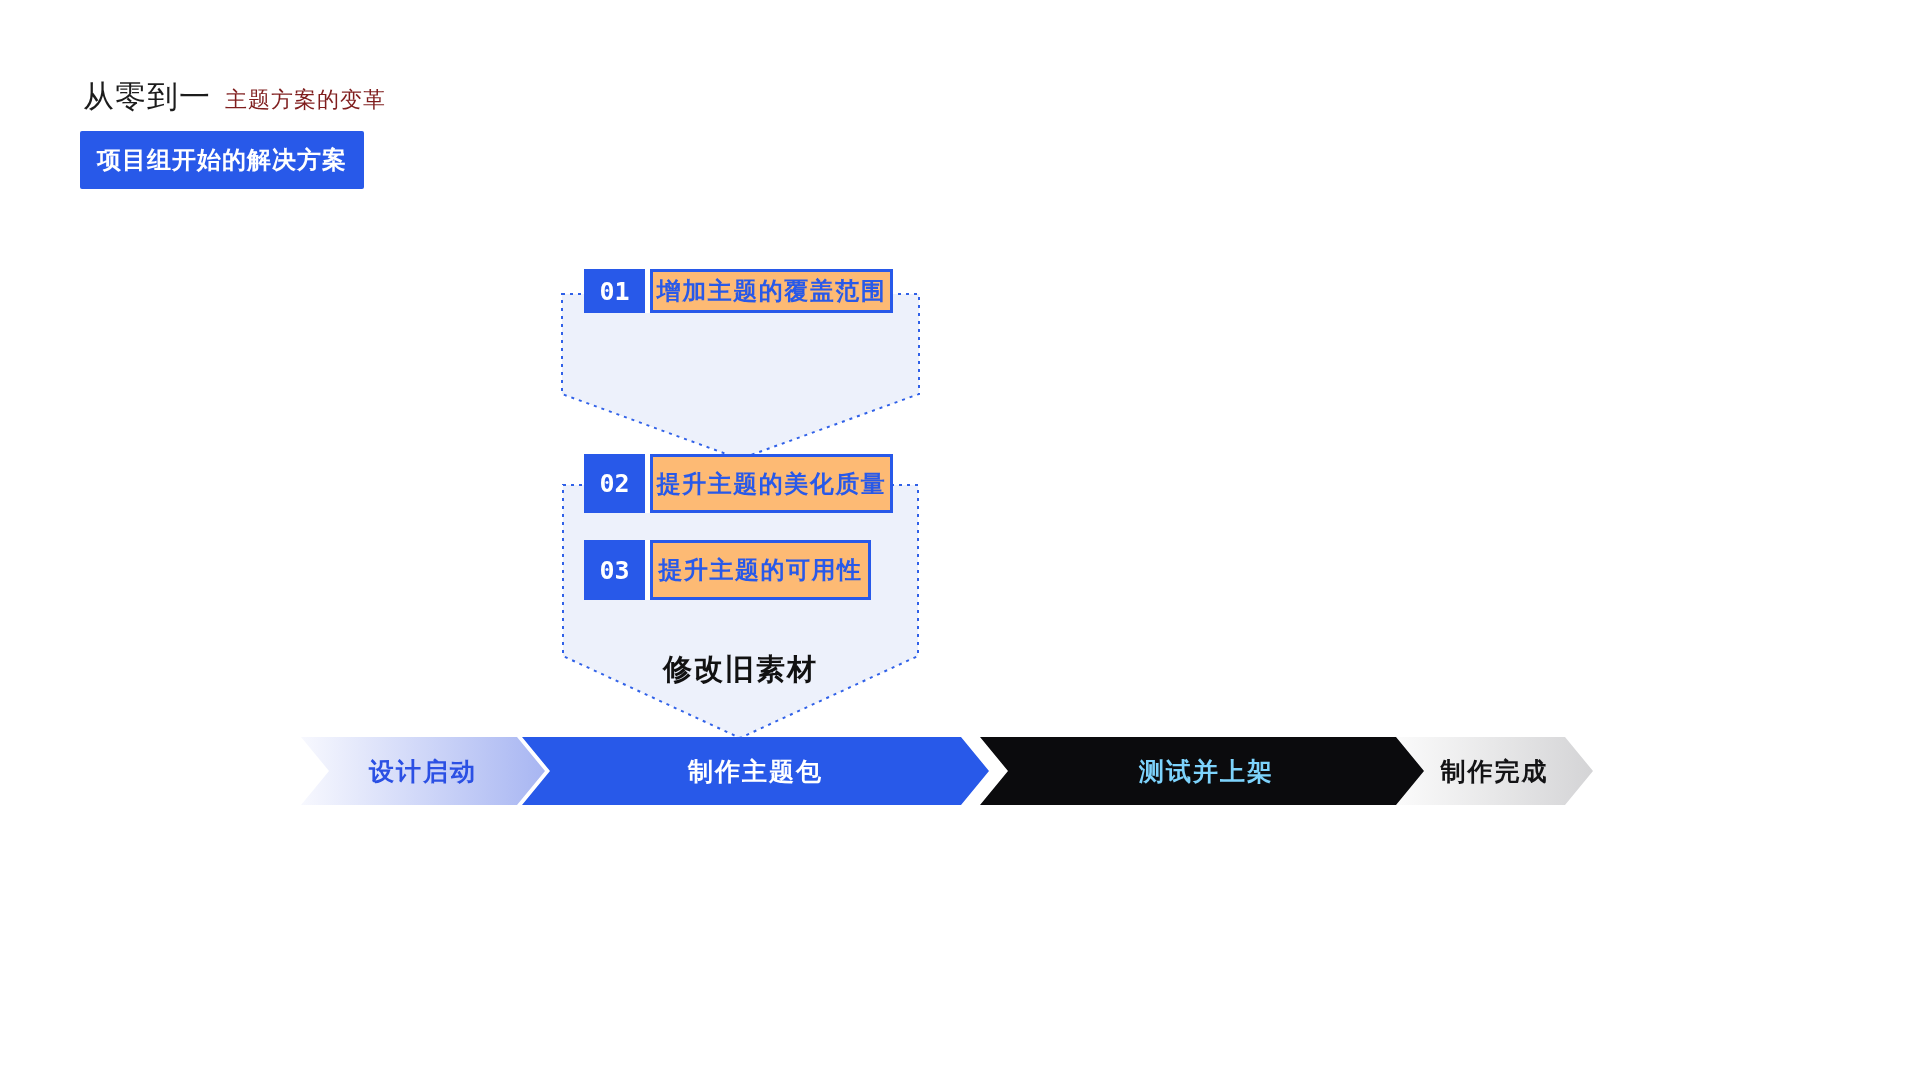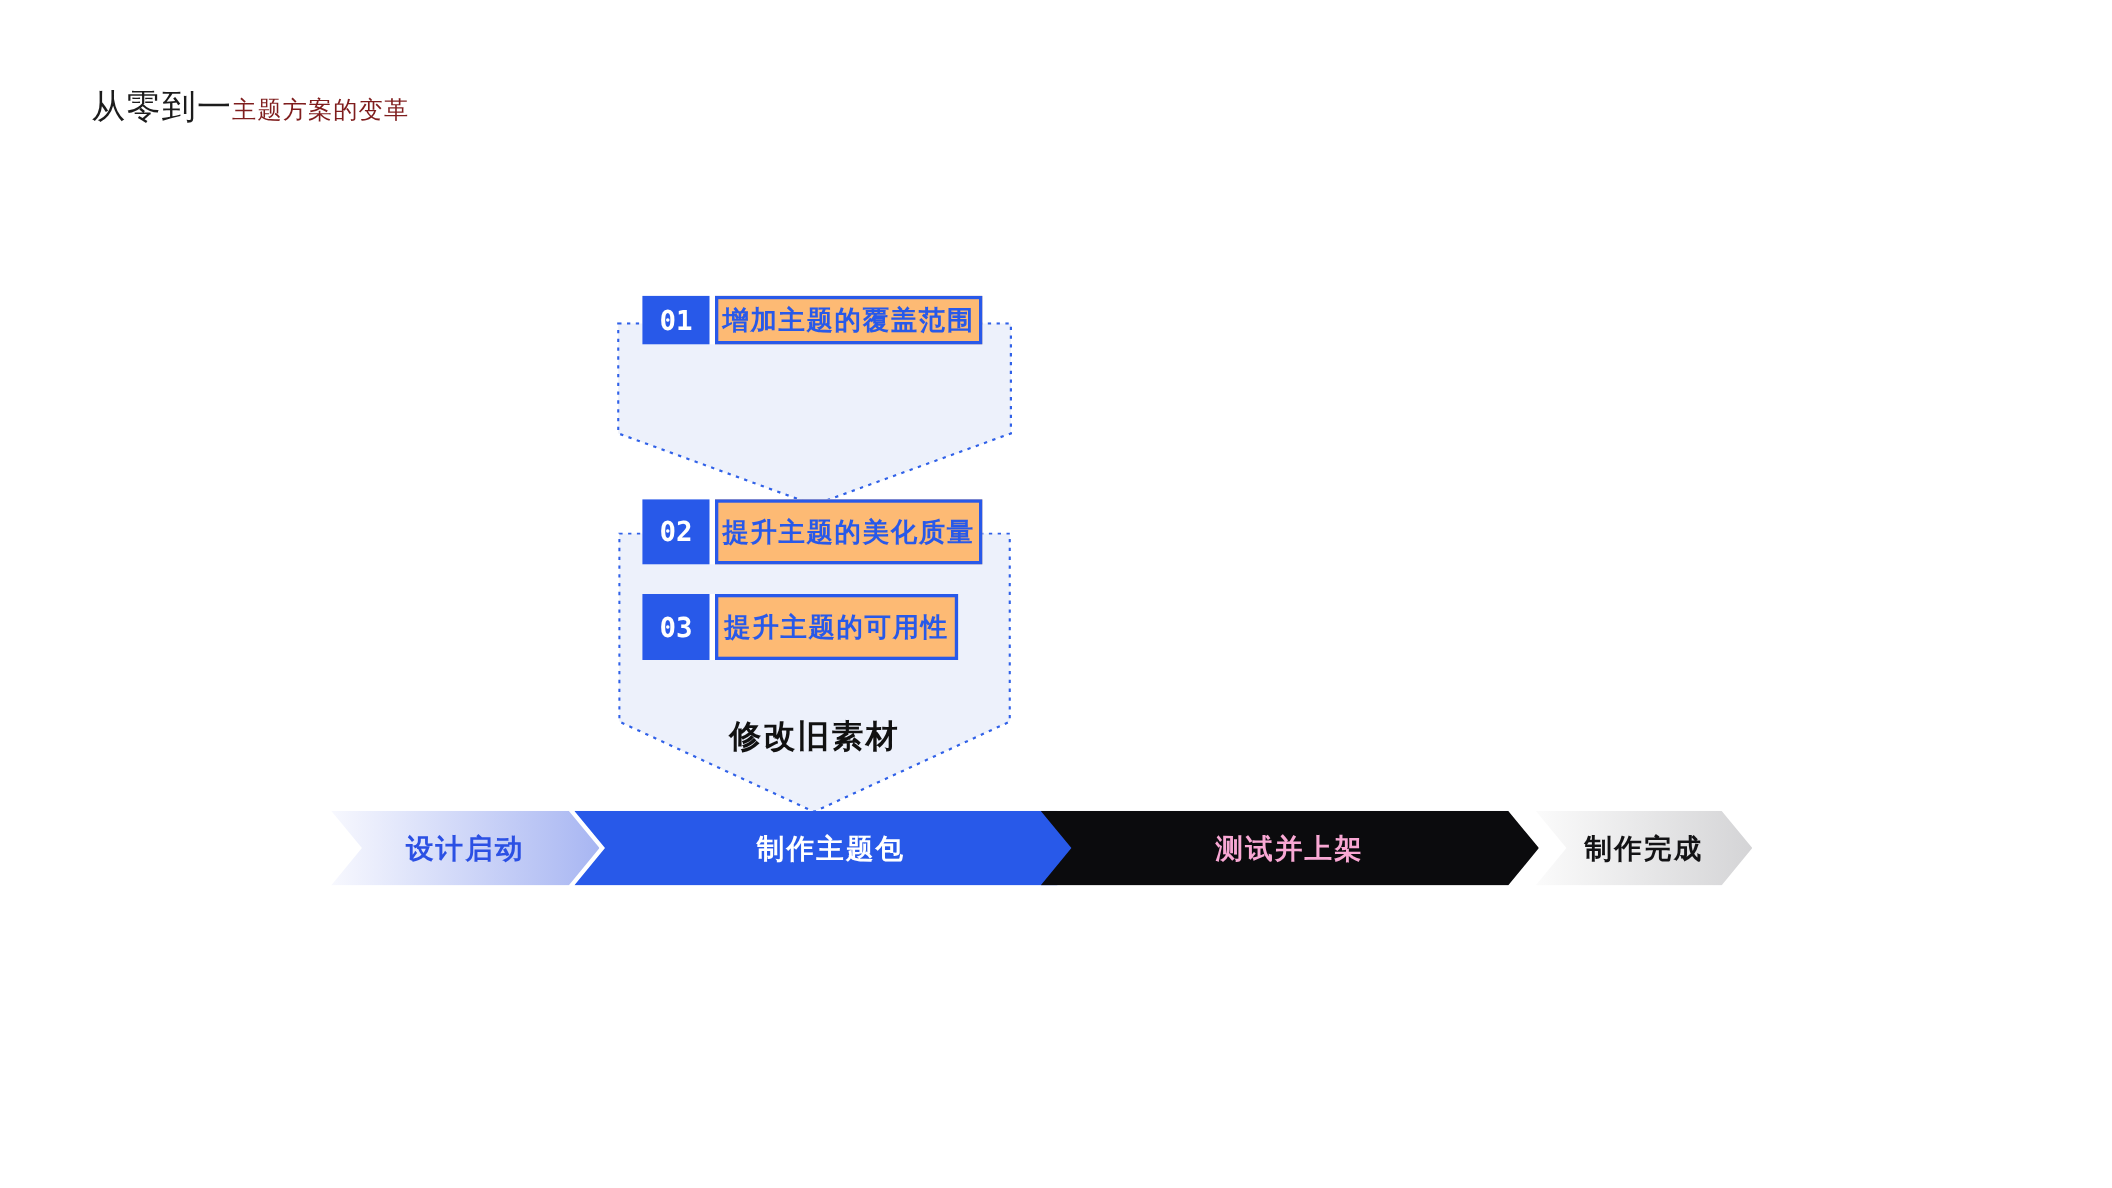--- a/index.html
+++ b/index.html
@@ -9,21 +9,21 @@
   }
   html,body{margin:0;padding:0;background:#fff;}
   .canvas{
     position:relative;width:1920px;height:1080px;background:#ffffff;
     font-family:"Liberation Sans","DejaVu Sans",sans-serif;overflow:hidden;
   }
   .abs{position:absolute;}
 
   
   .title{
-    left:83px;top:76px;display:flex;align-items:baseline;
+    left:83px;top:76px;display:flex;align-items:baseline;gap:14px;
     color:#111;white-space:nowrap;
   }
   .title .light{font-size:31px;font-weight:400;letter-spacing:1px;color:#1c1c1c;}
   .title .bold{font-size:22px;font-weight:400;letter-spacing:1px;color:#7f1d1d;}
   .solution-badge{
     left:80px;top:131px;width:284px;height:58px;background:var(--accent);
     color:#fff;font-size:24px;font-weight:700;letter-spacing:1px;
     display:flex;align-items:center;justify-content:center;border-radius:2px;
   }
 
@@ -49,33 +49,34 @@
 
   
   .flow-step{
     top:737px;height:68px;
     display:flex;align-items:center;justify-content:center;
     font-weight:700;font-size:25px;letter-spacing:2px;white-space:nowrap;
     clip-path:polygon(0 0, calc(100% - 28px) 0, 100% 50%, calc(100% - 28px) 100%, 0 100%, 28px 50%);
   }
   .flow-design  {left:301px;width:244px;background:linear-gradient(90deg,#F7F8FE 0%,#A8B6F2 100%);color:#2B50E4;}
   .flow-make    {left:522px;width:467px;background:var(--accent);color:#ffffff;text-align:right;}
-  .flow-test    {left:946px;width:453px;background:#0B0B0D;color:#f9a8d4;font-family:Liberation Mono, monospace;}
+  .flow-test    {left:980px;width:453px;background:#0B0B0D;color:#7dd3fc;font-family:Liberation Mono, monospace;}
   .flow-done    {left:1396px;width:197px;background:linear-gradient(90deg,#FBFBFB 0%,#D4D4D6 100%);color:#131315;}
 </style>
 </head>
 <body>
 
 <div class="canvas">
 
   <div class="abs title">
     <span class="light">从零到一</span>
     <span class="bold">主题方案的变革</span>
   </div>
 
+  <div class="abs solution-badge">项目组开始的解决方案</div>
 
   <svg class="abs pentagon-svg" style="left:561px;top:293px;" width="359" height="167" viewBox="0 0 359 167">
     <polygon points="1,1 358,1 358,101 179,166 1,101" fill="#EDF1FB" stroke="#3061E8" stroke-width="2" stroke-dasharray="3 5"></polygon>
   </svg>
 
   <div class="abs item-row" style="left:584px;top:269px;width:309px;height:44px;">
     <div class="item-num">01</div>
     <div class="item-box">增加主题的覆盖范围</div>
   </div>
 

